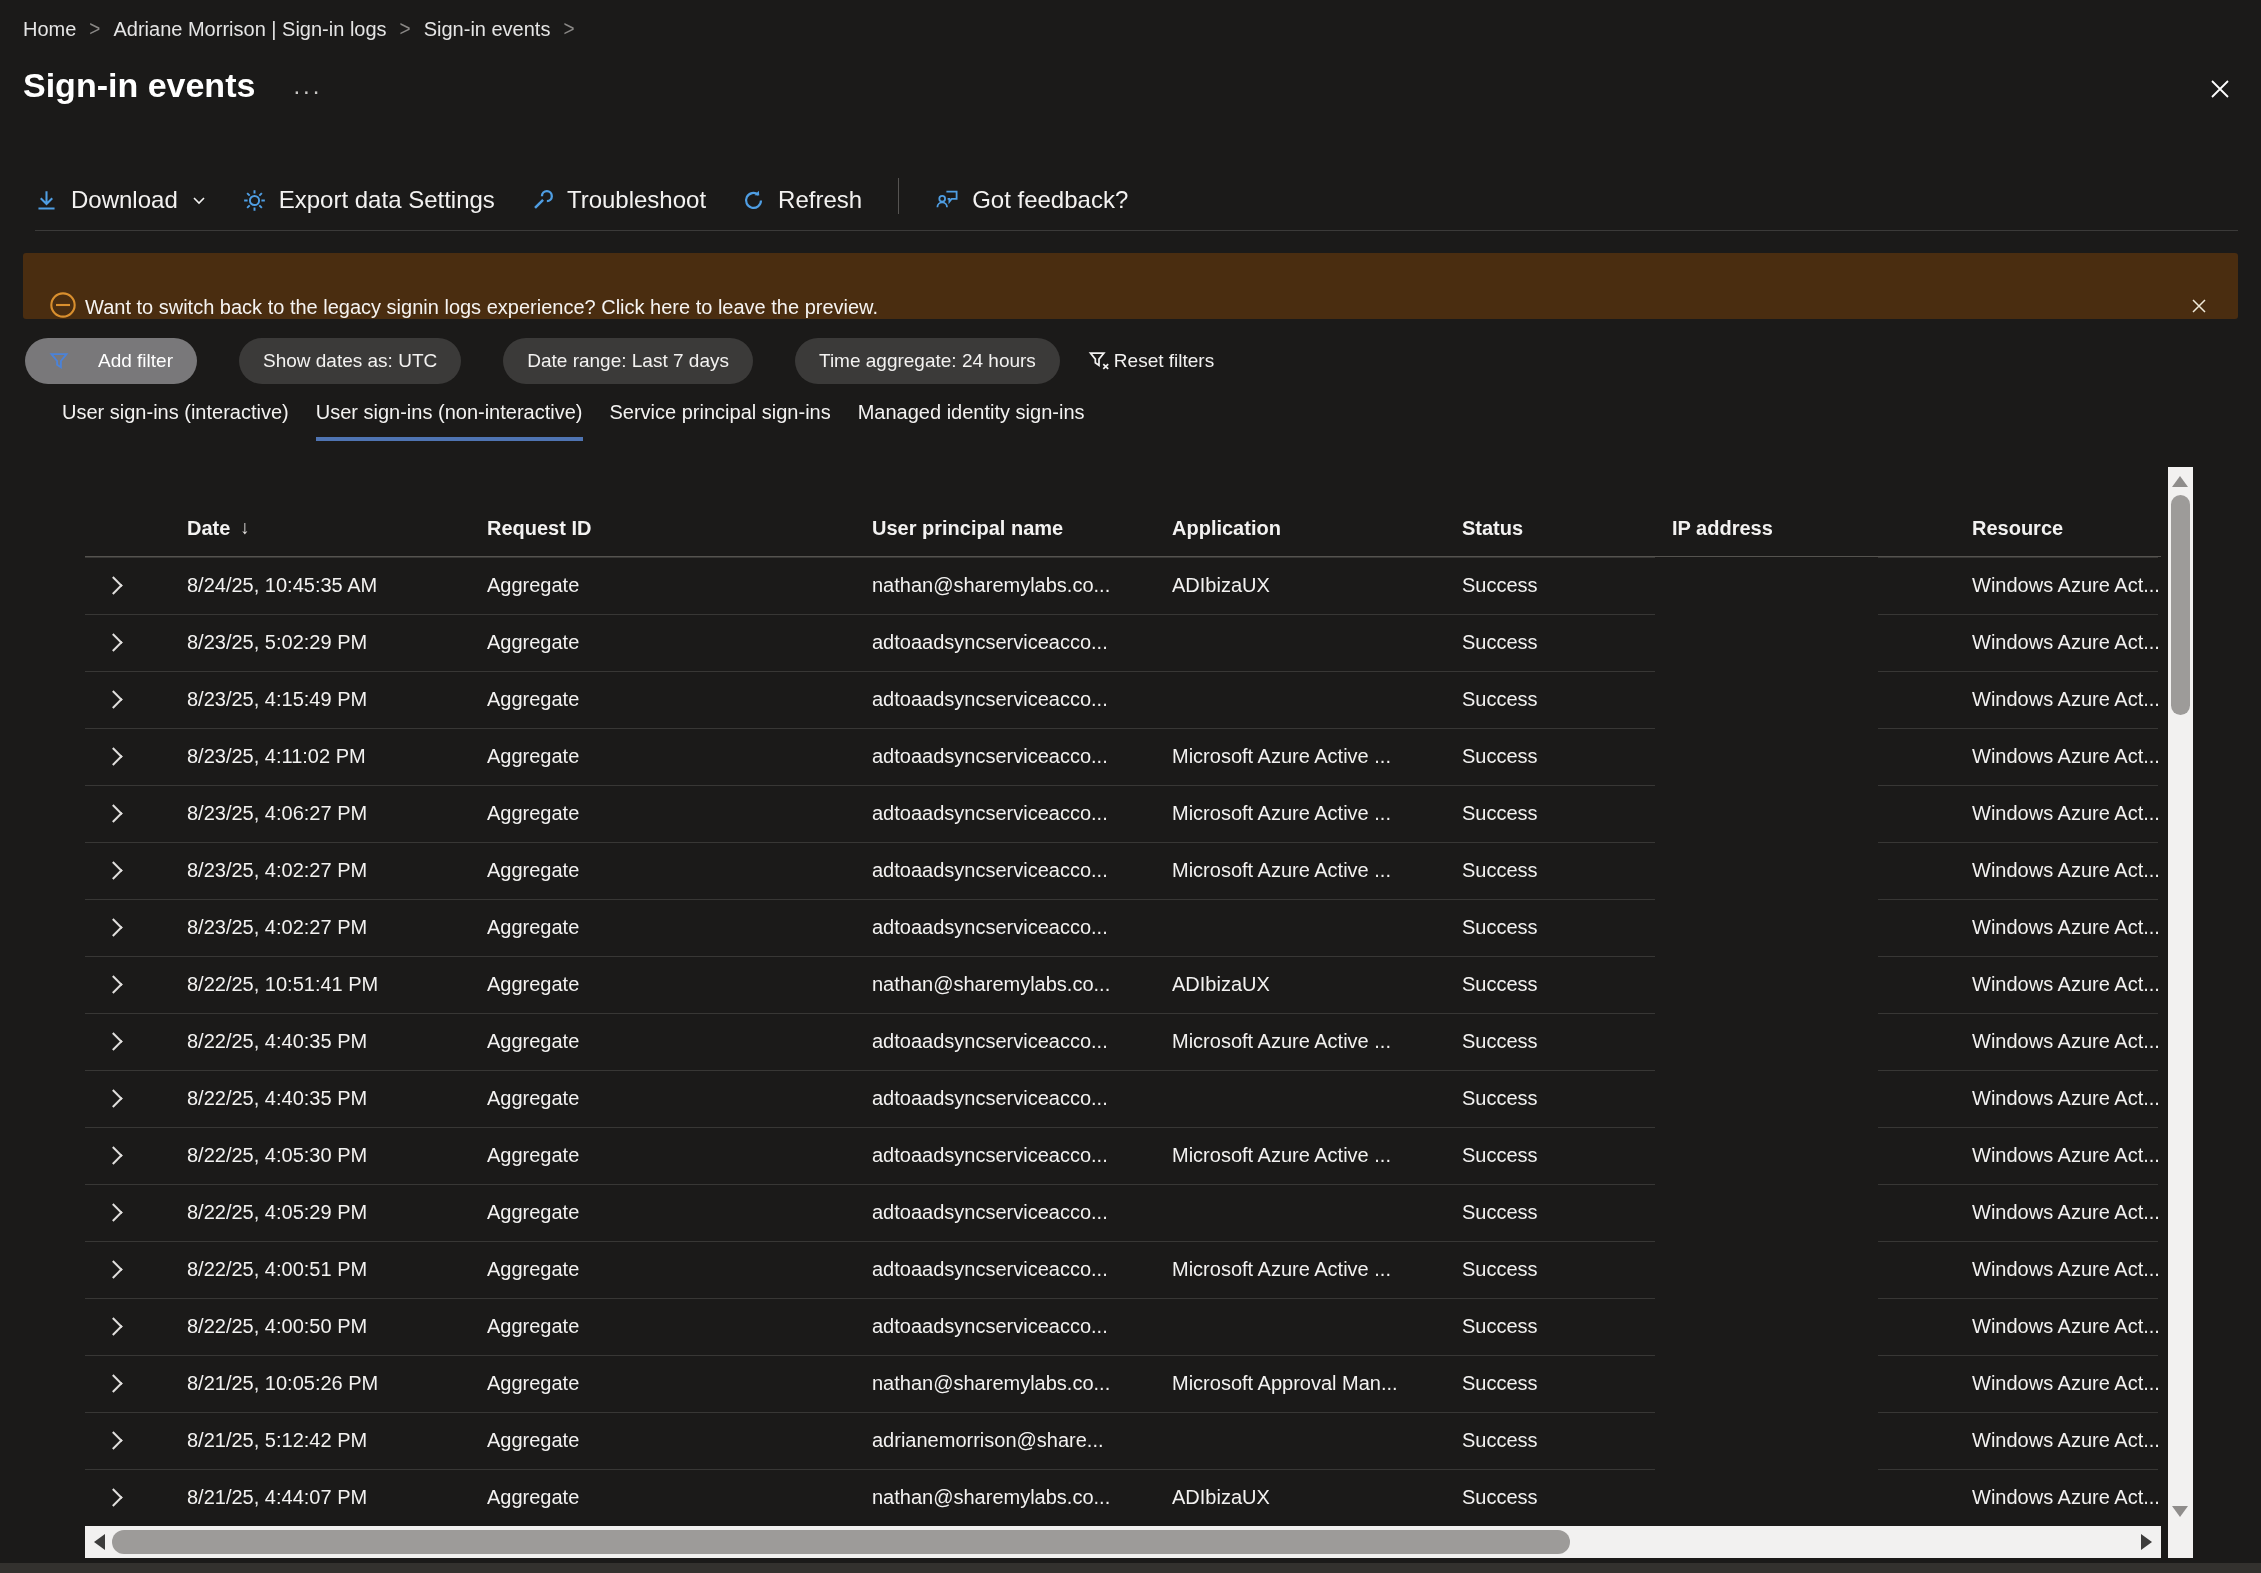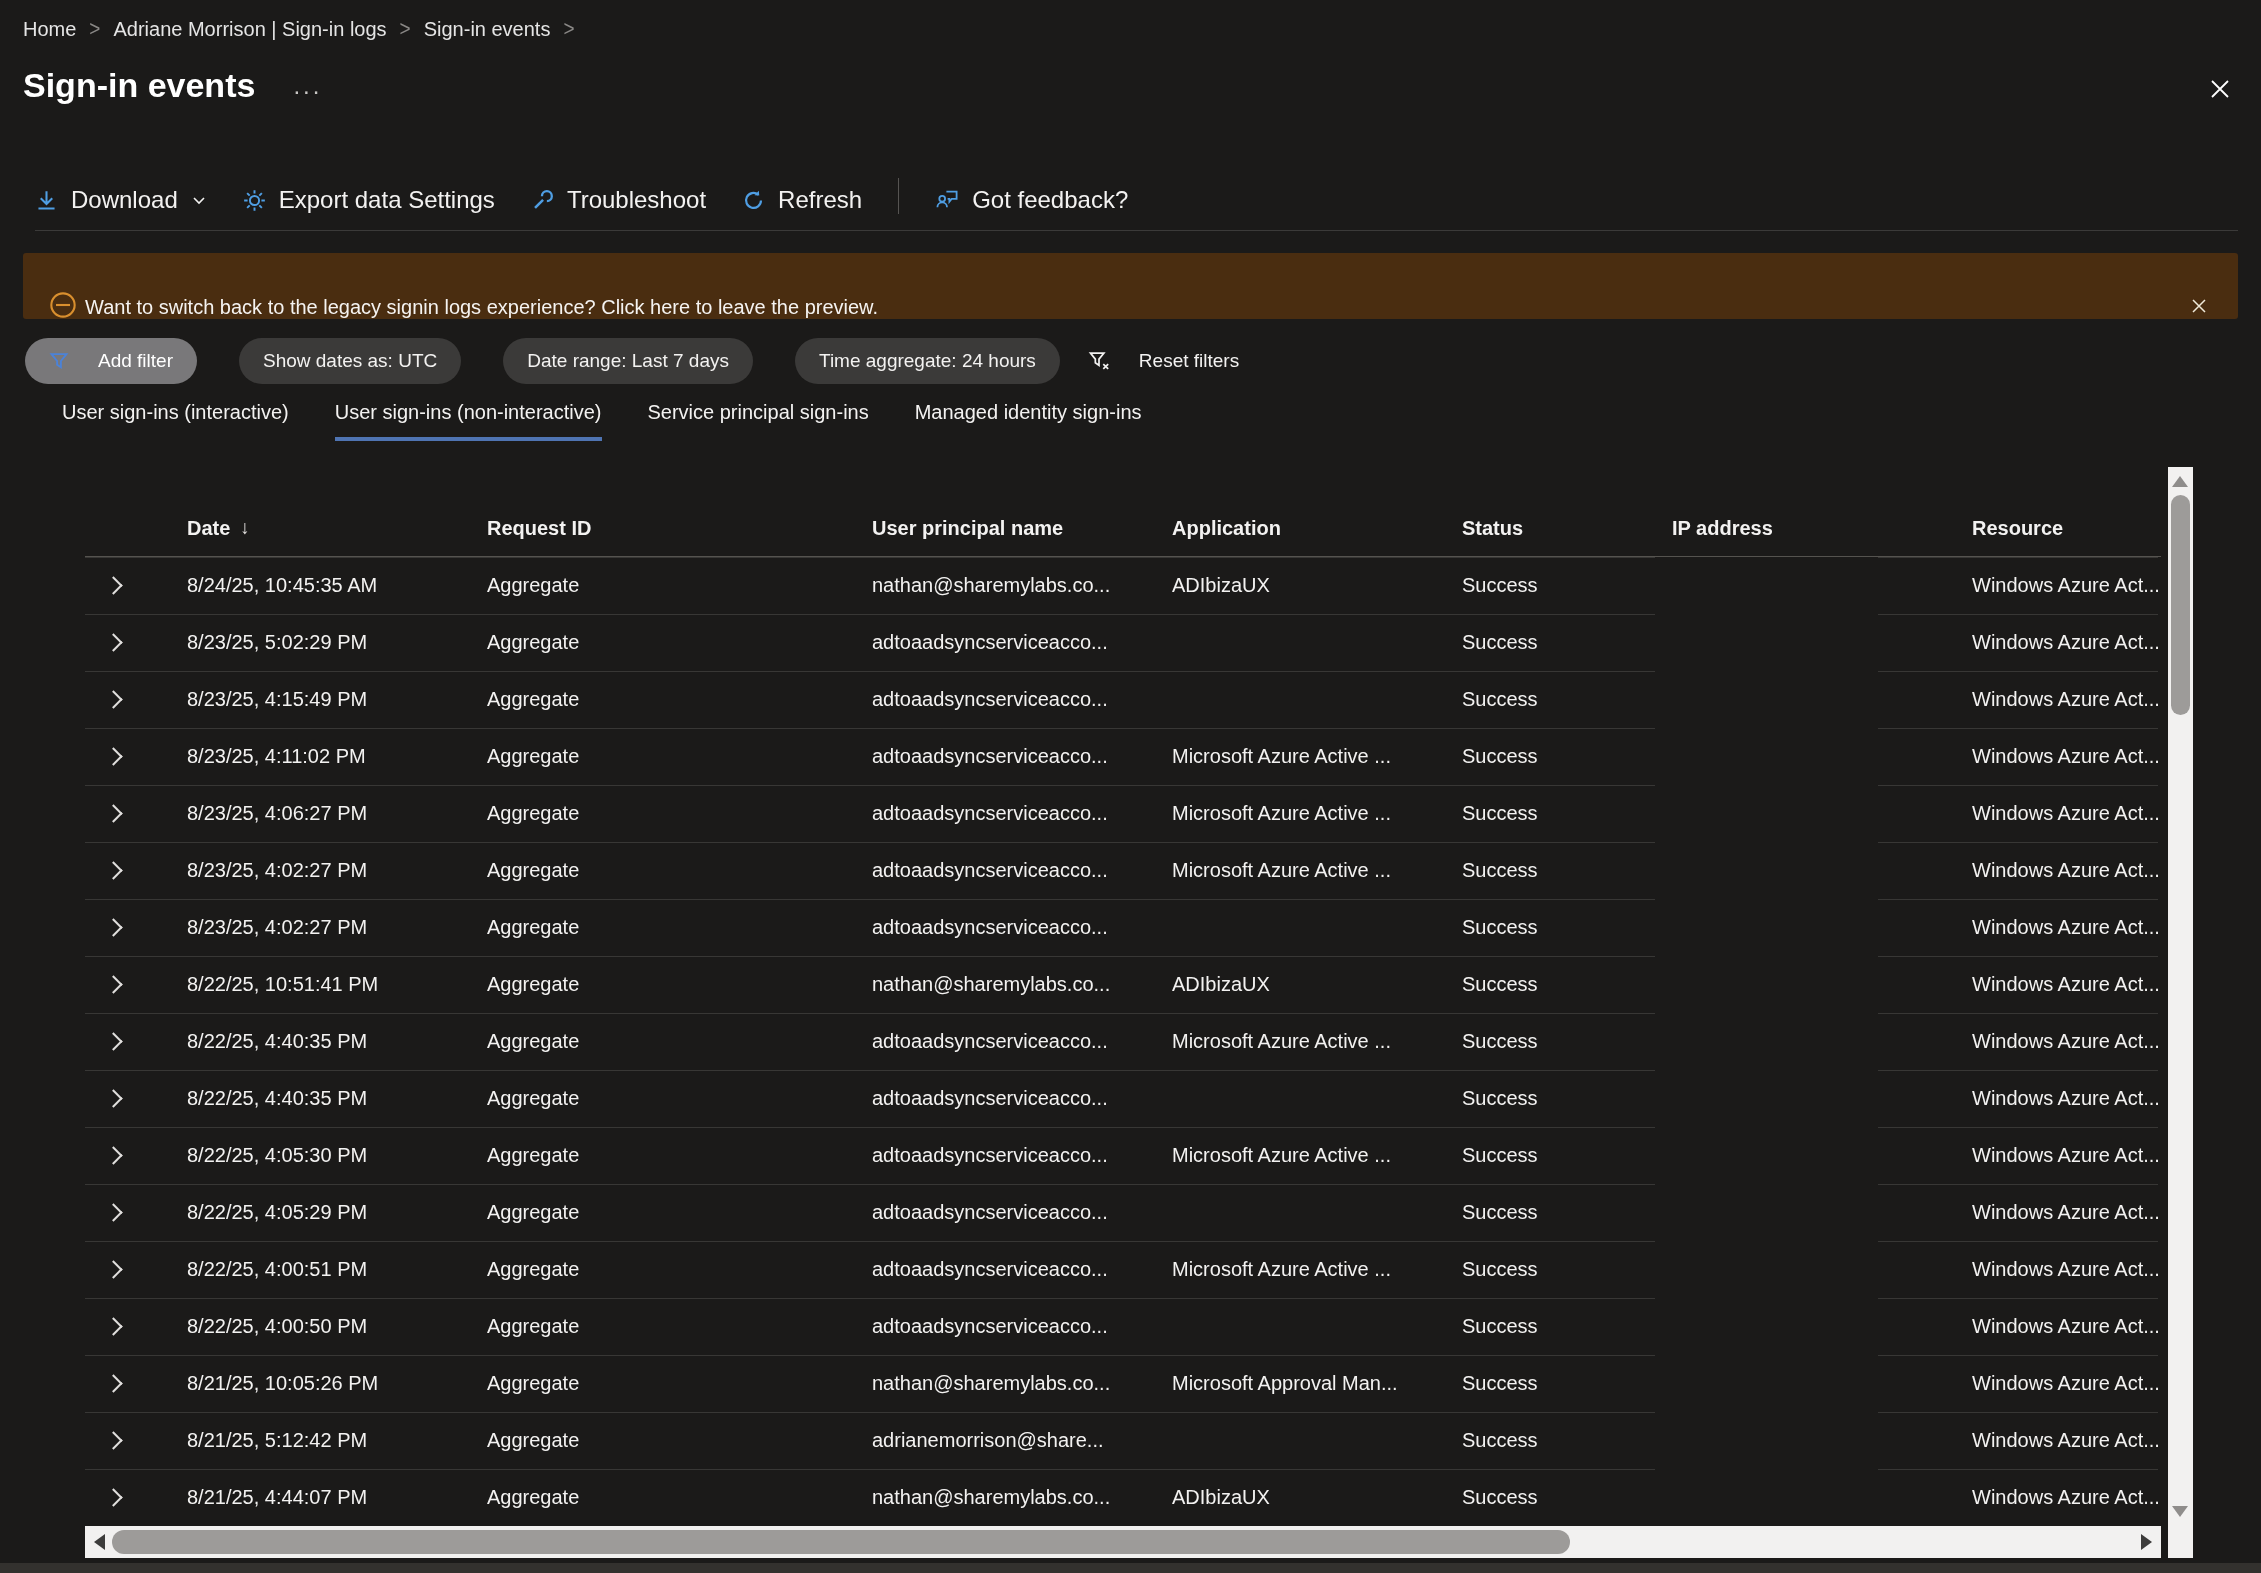--- a/index.html
+++ b/index.html
@@ -33,24 +33,24 @@
     display:flex;align-items:flex-end;padding:0 26px;gap:8px;box-sizing:border-box}
   .banner-text{font-size:20px;color:#f5f3f1}
   .banner-close{margin-left:auto;cursor:pointer;width:24px;height:24px}
 
   
   .filters{margin:19px 0 0 25px;height:46px;display:flex;align-items:center;gap:42px;font-size:19px}
   .pill{height:46px;border-radius:23px;background:#3b3a39;display:flex;align-items:center;
     padding:0 24px;gap:29px;cursor:pointer;white-space:nowrap;box-sizing:border-box}
   .pill-add{background:#79787a;color:#ffffff}
   .pill-x{width:17px;height:17px;margin-left:8px;cursor:pointer}
-  .reset{display:flex;align-items:center;gap:29px;cursor:pointer;margin-left:-14px}
-
-  
-  .tabs{margin:17px 4px 0 62px;display:flex;gap:46px;font-size:20px}
+  .reset{display:flex;align-items:center;gap:4px;cursor:pointer;margin-left:-14px}
+
+  
+  .tabs{margin:17px 4px 0 62px;display:flex;gap:27px;font-size:20px}
   .tab{padding-bottom:13px;cursor:pointer;color:#f3f2f1;border-bottom:4px solid transparent}
   .tab.active{font-weight:400;border-bottom-color:#4f74b2}
 
   
   .table{position:absolute;left:85px;top:500px;width:2076px}
   .thead,.row{display:grid;grid-template-columns:85px 300px 385px 300px 290px 210px 300px 206px;align-items:center}
   .thead{height:56px;font-weight:700;font-size:20px;border-bottom:1px solid #55534f}
   .cell,.th{padding-left:17px;white-space:nowrap;overflow:hidden;font-size:20px}
   .th{display:flex;align-items:center;gap:10px}
   .sort-arrow{font-size:19px;color:#e1dfdd}

